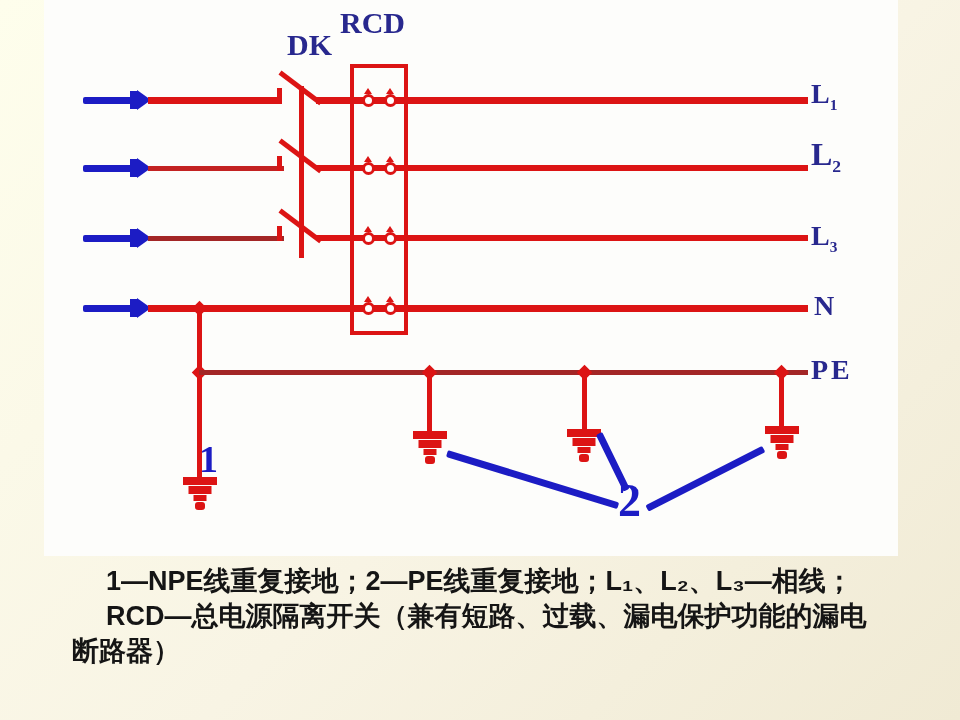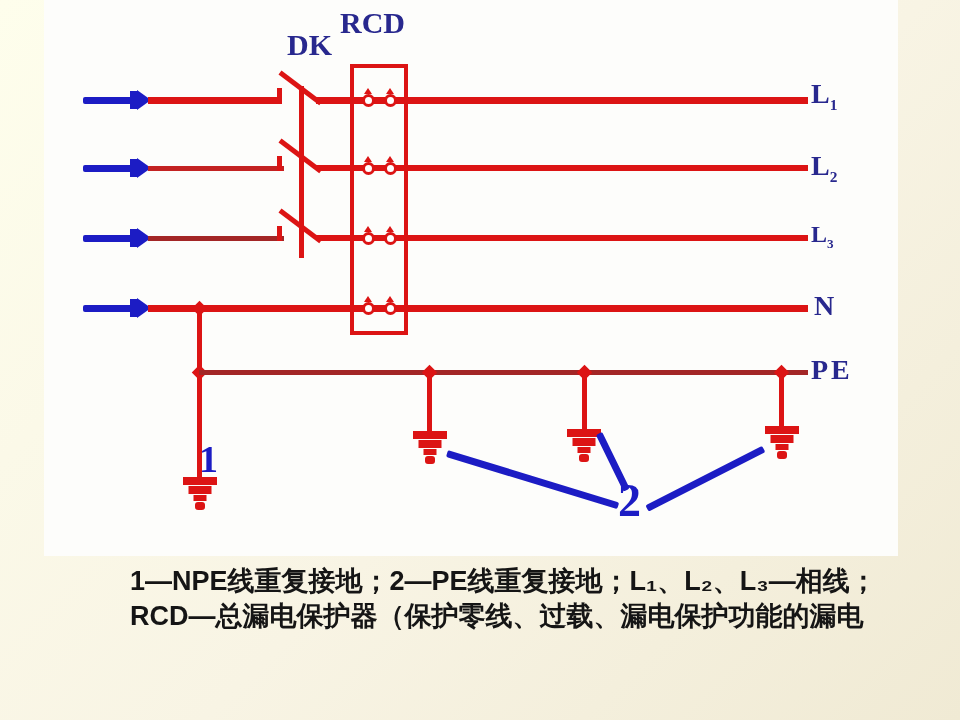--- a/index.html
+++ b/index.html
@@ -55,21 +55,21 @@
     position:absolute;color:#28288E;font-family:"Liberation Serif","DejaVu Serif",serif;
     font-weight:bold;line-height:1;text-align:center;
   }
   .navlbl sub{font-size:0.55em;}
   .bluelbl{
     position:absolute;color:#1C1CC4;font-family:"Liberation Serif","DejaVu Serif",serif;
     font-weight:bold;line-height:1;
   }
   
   .caption{
-    position:absolute;left:96px;top:564px;width:812px;
+    position:absolute;left:72px;top:564px;width:812px;
     color:#151515;font-size:27px;font-weight:bold;line-height:35px;
     font-family:"Liberation Sans","DejaVu Sans",sans-serif;
   }
   .caption .indent{text-indent:34px;}
 </style>
 </head>
 <body>
 
 <div class="page">
   <div class="canvas"></div>
@@ -168,25 +168,26 @@
     </div>
 
   <div class="rot bluep" style="left:447px;top:450px;width:179px;transform:rotate(17deg);"></div>
   <div class="rot bluep" style="left:599px;top:430px;width:63px;transform:rotate(64deg);"></div>
   <div class="rot bluep" style="left:647px;top:505px;width:131px;transform:rotate(-27deg);"></div>
 
   <div class="navlbl" style="left:287px;top:30px;font-size:30px;"><span>DK</span></div>
   <div class="navlbl" style="left:340px;top:8px;font-size:30px;"><span>RCD</span></div>
 
   <div class="navlbl" style="left:811px;top:80px;font-size:28px;"><span>L</span><sub>1</sub></div>
-  <div class="navlbl" style="left:811px;top:152px;font-size:28px;"><span>L</span><sub>2</sub></div>
-  <div class="navlbl" style="left:811px;top:222px;font-size:24px;"><span>L</span><sub>3</sub></div>
+  <div class="navlbl" style="left:811px;top:138px;font-size:32px;"><span>L</span><sub>2</sub></div>
+  <div class="navlbl" style="left:811px;top:222px;font-size:28px;"><span>L</span><sub>3</sub></div>
   <div class="navlbl" style="left:814px;top:292px;font-size:28px;"><span>N</span></div>
   <div class="navlbl" style="left:811px;top:356px;font-size:28px;letter-spacing:3px;"><span>PE</span></div>
 
   <div class="bluelbl" style="left:199px;top:440px;font-size:38px;"><span>1</span></div>
   <div class="bluelbl" style="left:618px;top:478px;font-size:46px;"><span>2</span></div>
 
   <div class="caption">
     <div class="indent">1—NPE线重复接地；2—PE线重复接地；L₁、L₂、L₃—相线；</div>
-    <div class="indent">RCD—总漏电保护器（保护零线、过载、漏电保护功能的漏电</div>
+    <div class="indent">RCD—总电源隔离开关（兼有短路、过载、漏电保护功能的漏电</div>
+    <div>断路器）</div>
   </div>
 </div>
 
 </body></html>

